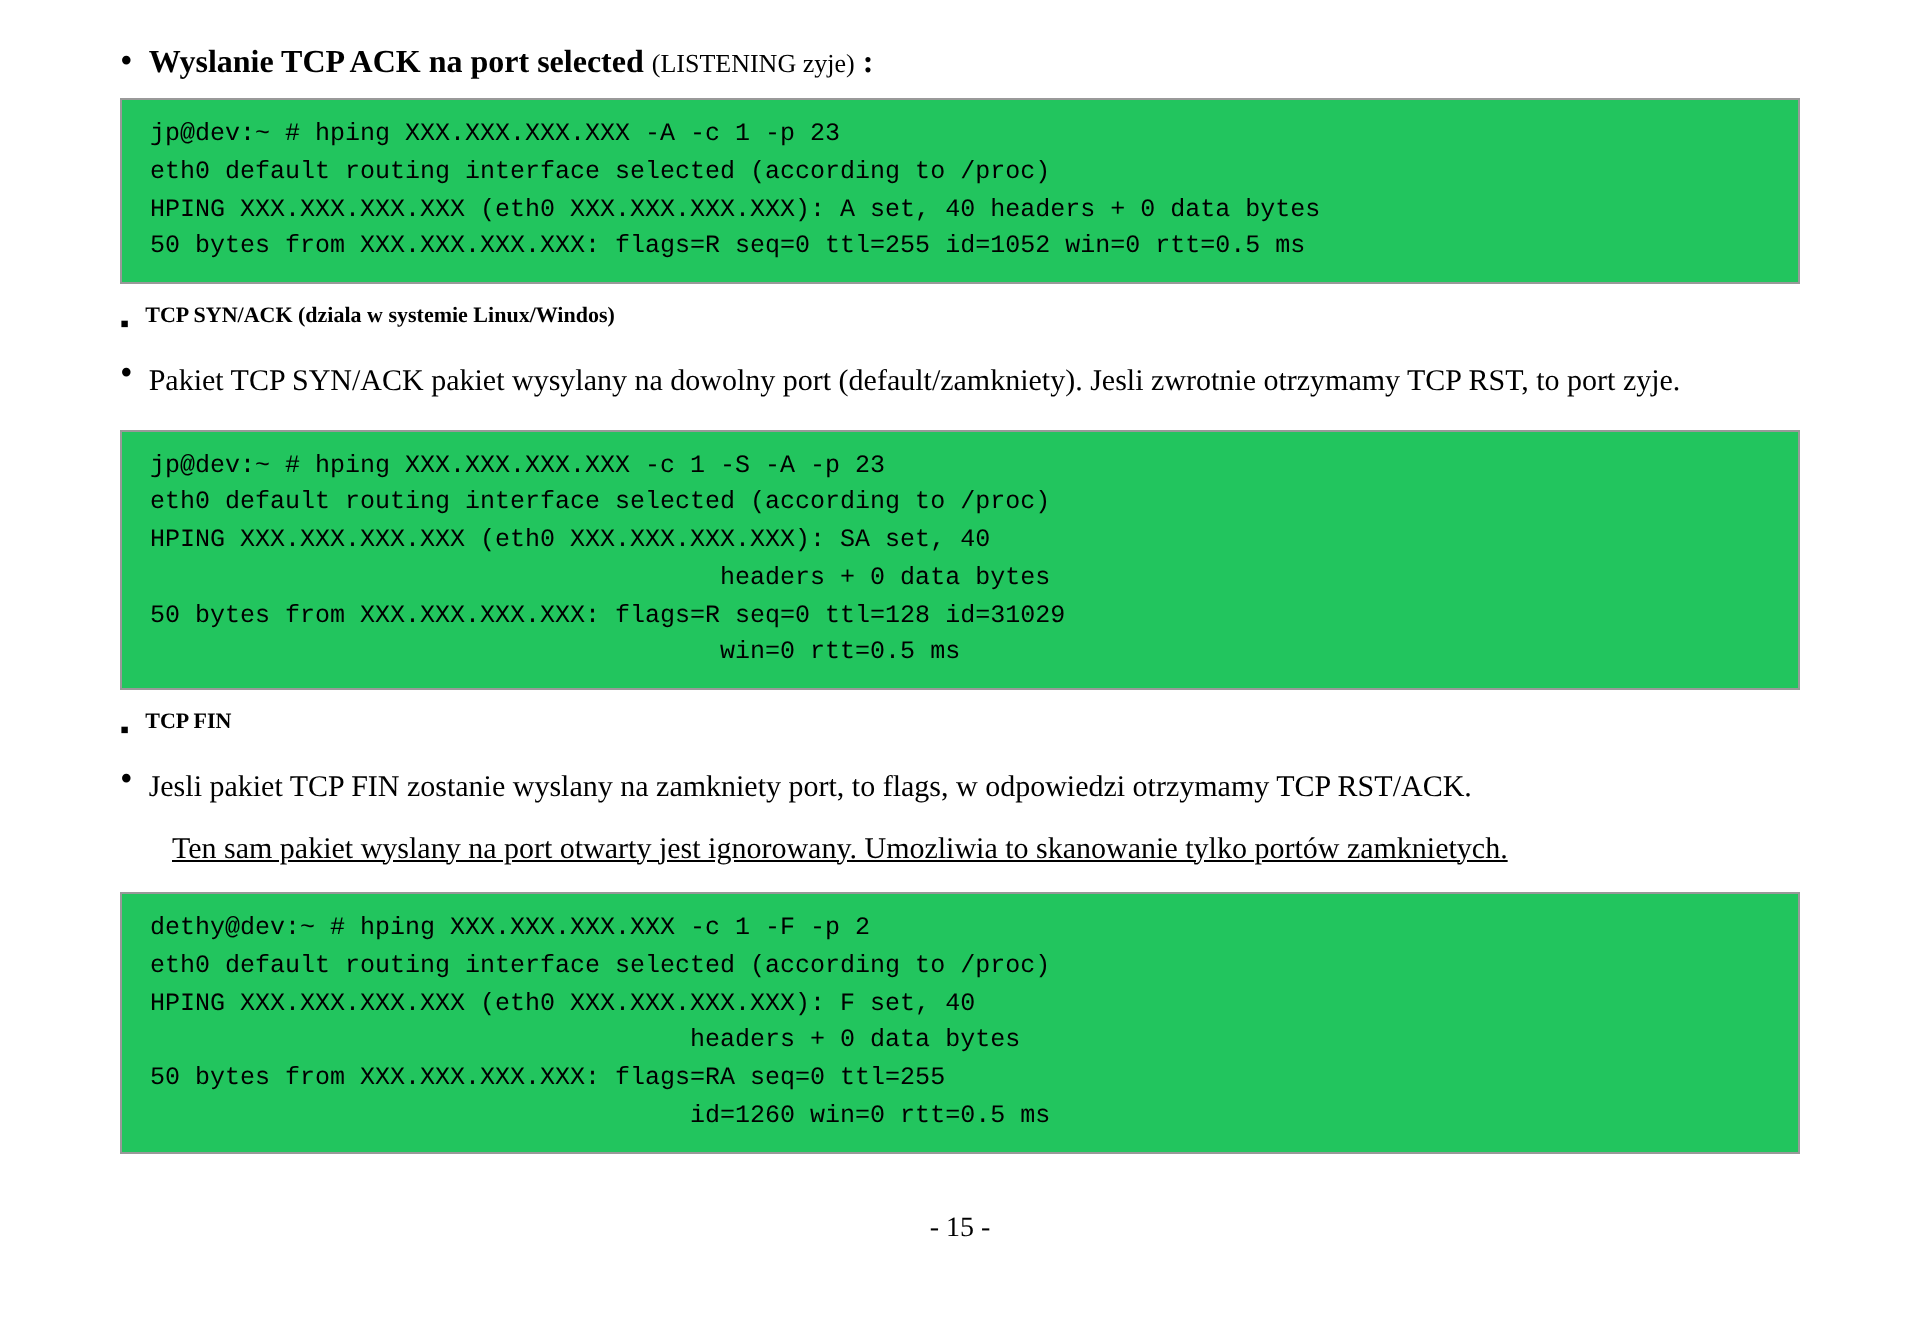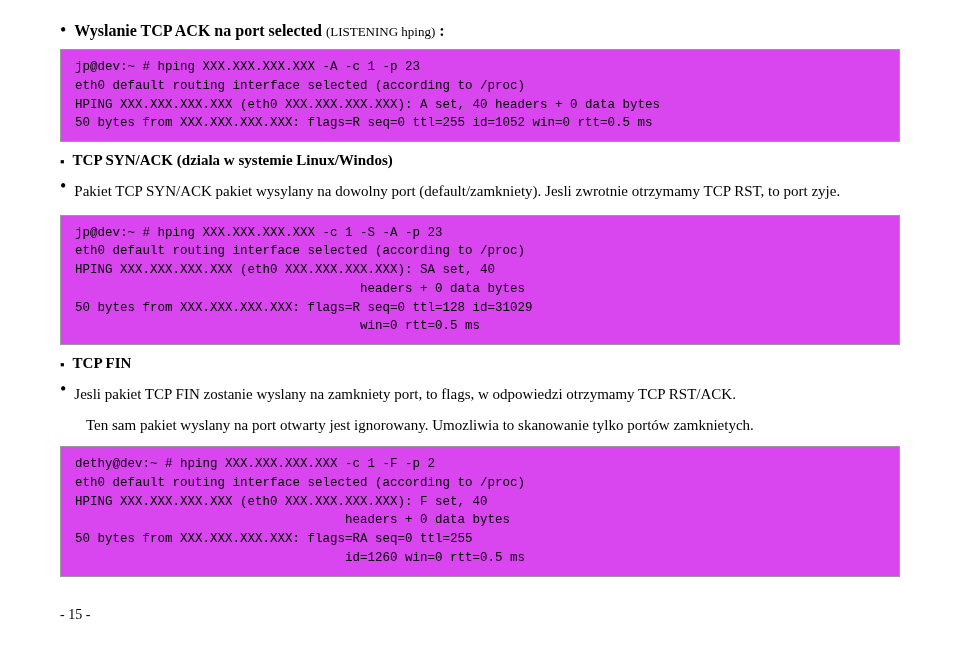--- a/index.html
+++ b/index.html
@@ -9,21 +9,21 @@
       font-size: 15px;
       color: #000;
       width: 960px;
       min-height: 667px;
       padding: 20px 60px 40px 60px;
     }
     .content-area {
       width: 100%;
     }
     .code-block {
-      background: #d946ef;
+      background: #22c55e;
       border: 1px solid #999;
       padding: 8px 14px;
       font-family: "Courier New", Courier, monospace;
       font-size: 12.5px;
       line-height: 1.5;
       margin: 8px 0 10px 0;
       white-space: pre;
       color: #000;
     }
     p {
@@ -39,39 +39,40 @@
       margin-bottom: 6px;
     }
     .checkbox-icon {
       margin-right: 8px;
       font-size: 13px;
       flex-shrink: 0;
       margin-top: 2px;
     }
     .heading-bold {
       font-weight: bold;
-      font-size: 15px;
+      font-size: 11px;
       text-align: center;
     }
     .page-footer {
+      text-align: center;
       margin-top: 30px;
       font-size: 14px;
     }
   </style>
 </head>
 <body>
 
 <div class="content-area">
 
   <div class="section-block">
     <div style="display:flex; align-items:baseline; margin-bottom:8px;">
       <span style="font-size:18px; margin-right:8px;">•</span>
       <span style="font-size:16px; font-weight:bold;">
         <span>Wyslanie TCP ACK na port selected</span>
-        <span style="font-size:13px; font-weight:normal;">(LISTENING hping)</span>
+        <span style="font-size:13px; font-weight:normal;">(LISTENING zyje)</span>
         <span>:</span>
       </span>
     </div>
 
     <div class="code-block">jp@dev:~ # hping XXX.XXX.XXX.XXX -A -c 1 -p 23
 eth0 default routing interface selected (according to /proc)
 HPING XXX.XXX.XXX.XXX (eth0 XXX.XXX.XXX.XXX): A set, 40 headers + 0 data bytes
 50 bytes from XXX.XXX.XXX.XXX: flags=R seq=0 ttl=255 id=1052 win=0 rtt=0.5 ms</div>
   </div>
 
@@ -95,21 +96,21 @@
 
   <div class="section-block">
     <div class="checkbox-label">
       <span class="checkbox-icon">▪</span>
       <span class="heading-bold">TCP FIN</span>
     </div>
     <div style="display:flex; align-items:flex-start; margin-bottom:4px;">
       <span style="font-size:18px; margin-right:8px; flex-shrink:0;">•</span>
       <p>Jesli pakiet TCP FIN zostanie wyslany na zamkniety port, to flags, w odpowiedzi otrzymamy TCP RST/ACK.</p>
     </div>
-    <div style="margin-left:26px; margin-bottom:10px;">
+    <div style="margin-left:26px; margin-bottom:10px;text-decoration:underline;">
       <p>Ten sam pakiet wyslany na port otwarty jest ignorowany. Umozliwia to skanowanie tylko portów zamknietych.</p>
     </div>
 
     <div class="code-block">dethy@dev:~ # hping XXX.XXX.XXX.XXX -c 1 -F -p 2
 eth0 default routing interface selected (according to /proc)
 HPING XXX.XXX.XXX.XXX (eth0 XXX.XXX.XXX.XXX): F set, 40
                                     headers + 0 data bytes
 50 bytes from XXX.XXX.XXX.XXX: flags=RA seq=0 ttl=255
                                     id=1260 win=0 rtt=0.5 ms</div>
   </div>

